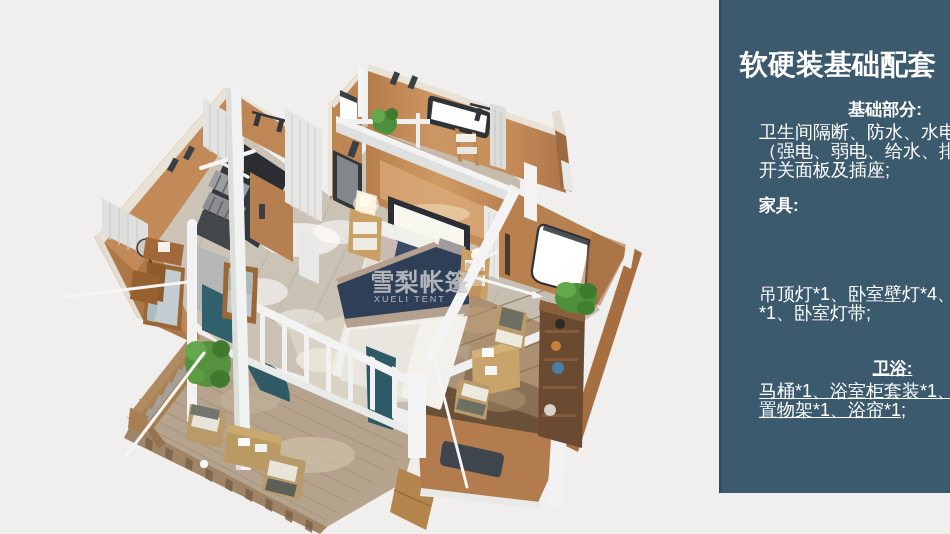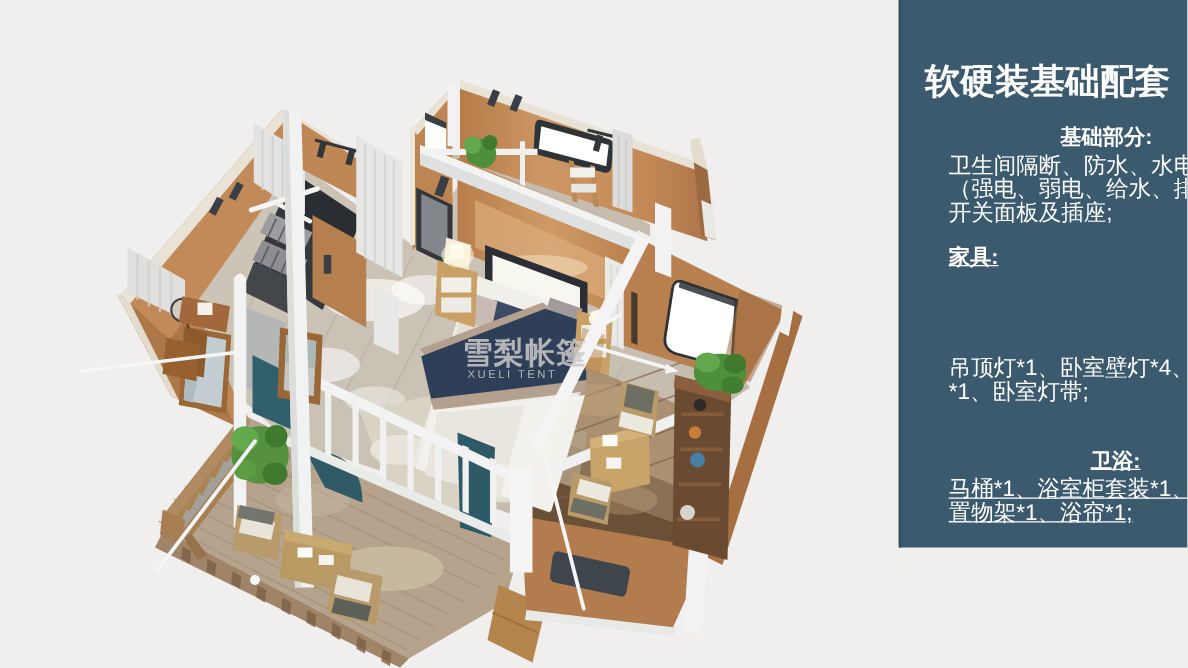--- a/index.html
+++ b/index.html
@@ -1,18 +1,18 @@
 <!DOCTYPE html>
 <html><head>
 <meta charset="utf-8">
 <style>
   html,body{margin:0;padding:0;}
   body{width:950px;height:534px;overflow:hidden;background:#f0efee;font-family:"Liberation Sans",sans-serif;position:relative;}
   #scene{position:absolute;left:0;top:0;}
-  #sidebar{position:absolute;left:719px;top:0;width:231px;height:438px;background:#3c5a6e;border-left:2px solid #2e4c60;box-sizing:border-box;color:#ffffff;}
+  #sidebar{position:absolute;left:719px;top:0;width:231px;height:493px;background:#3c5a6e;border-left:2px solid #2e4c60;box-sizing:border-box;color:#ffffff;}
   #sidebar .title{position:absolute;left:19px;top:46px;font-size:28px;font-weight:bold;letter-spacing:0px;}
   .sec{position:absolute;left:38px;}
   .sec h3{margin:0 0 2px 0;font-size:17px;font-weight:bold;text-align:center;}
   .sec p{margin:0;font-size:18px;line-height:19px;white-space:nowrap;}
 </style>
 </head>
 <body>
 <svg id="scene" width="950" height="534" viewBox="0 0 950 534">
   <defs>
     <linearGradient id="gwall" x1="0" y1="0" x2="1" y2="0">
@@ -463,21 +463,21 @@
 
 <div id="sidebar">
 
   <div class="title">软硬装基础配套</div>
 
   <div class="sec" style="top:98px;">
     <h3>基础部分:</h3>
     <p>卫生间隔断、防水、水电系统<br>（强电、弱电、给水、排水）、<br>开关面板及插座;</p>
   </div>
 
-  <div class="sec" style="top:194px;text-decoration:underline;">
+  <div class="sec" style="top:194px;">
     <h3>家具:</h3>
   </div>
 
   <div class="sec" style="top:285px;">
     <p>吊顶灯*1、卧室壁灯*4、镜前灯<br>*1、卧室灯带;</p>
   </div>
 
   <div class="sec" style="top:357px;text-decoration:underline;">
     <h3>卫浴:</h3>
     <p>马桶*1、浴室柜套装*1、花洒*1、<br>置物架*1、浴帘*1;</p>

